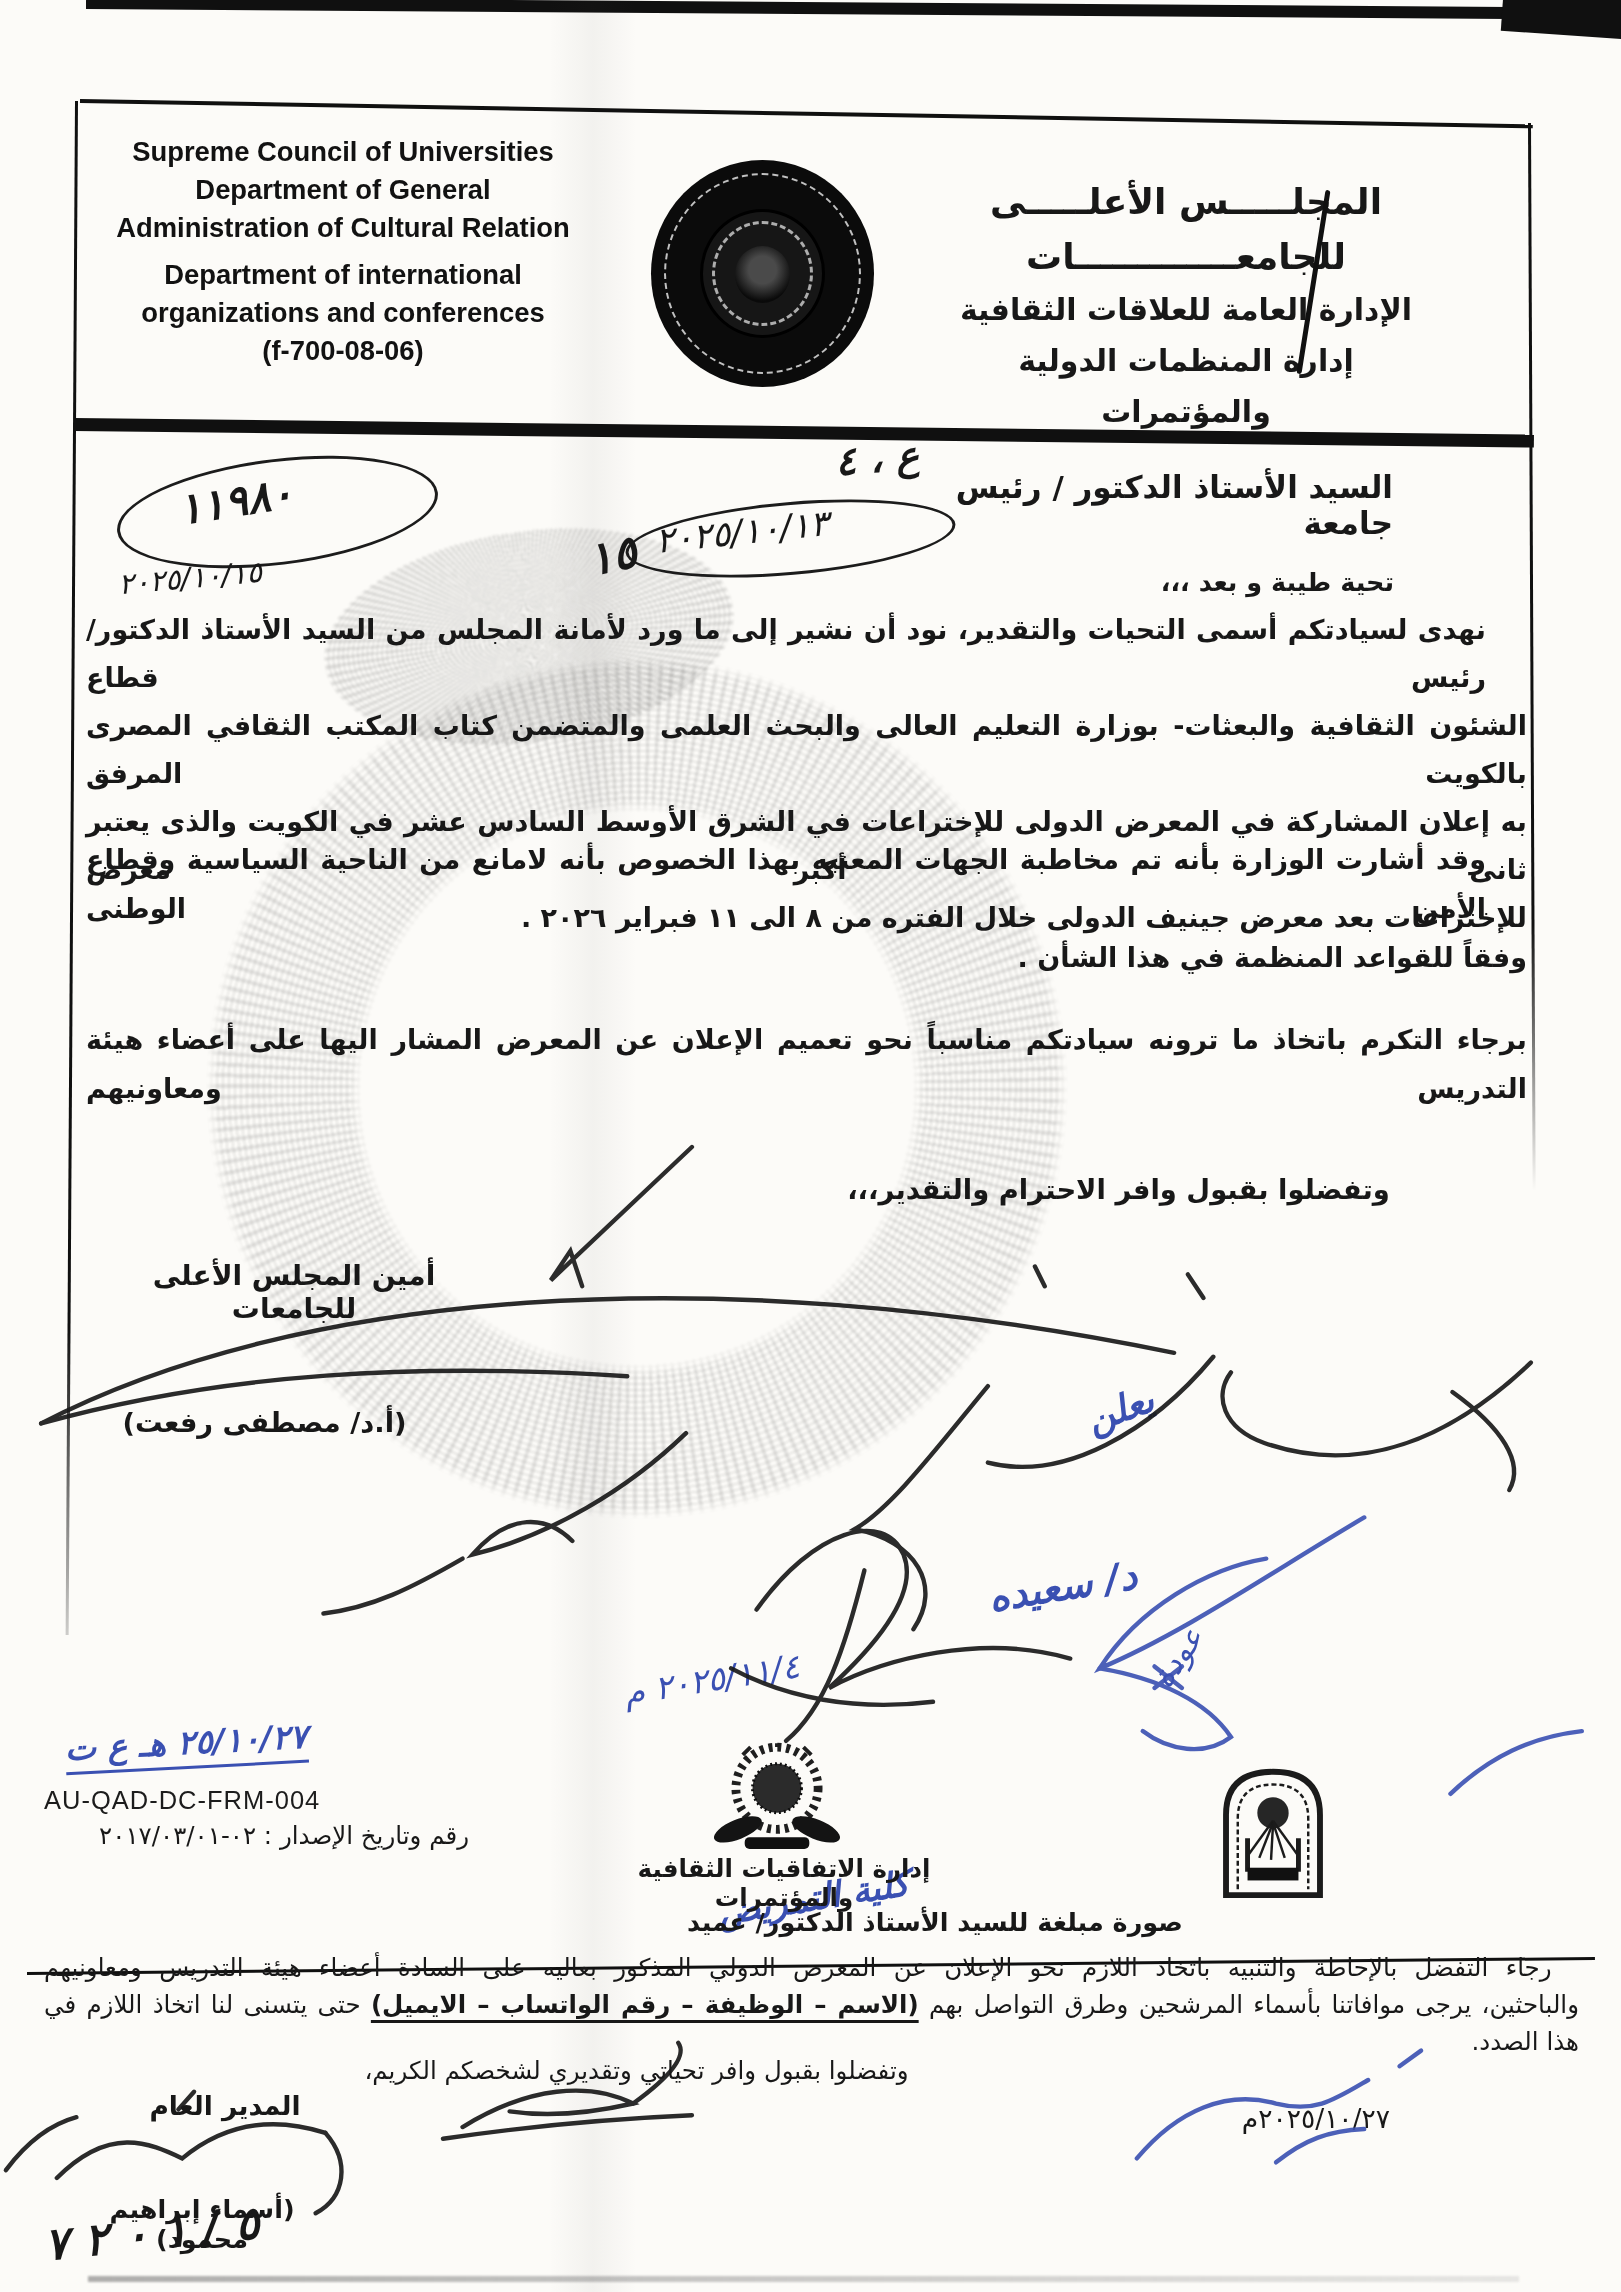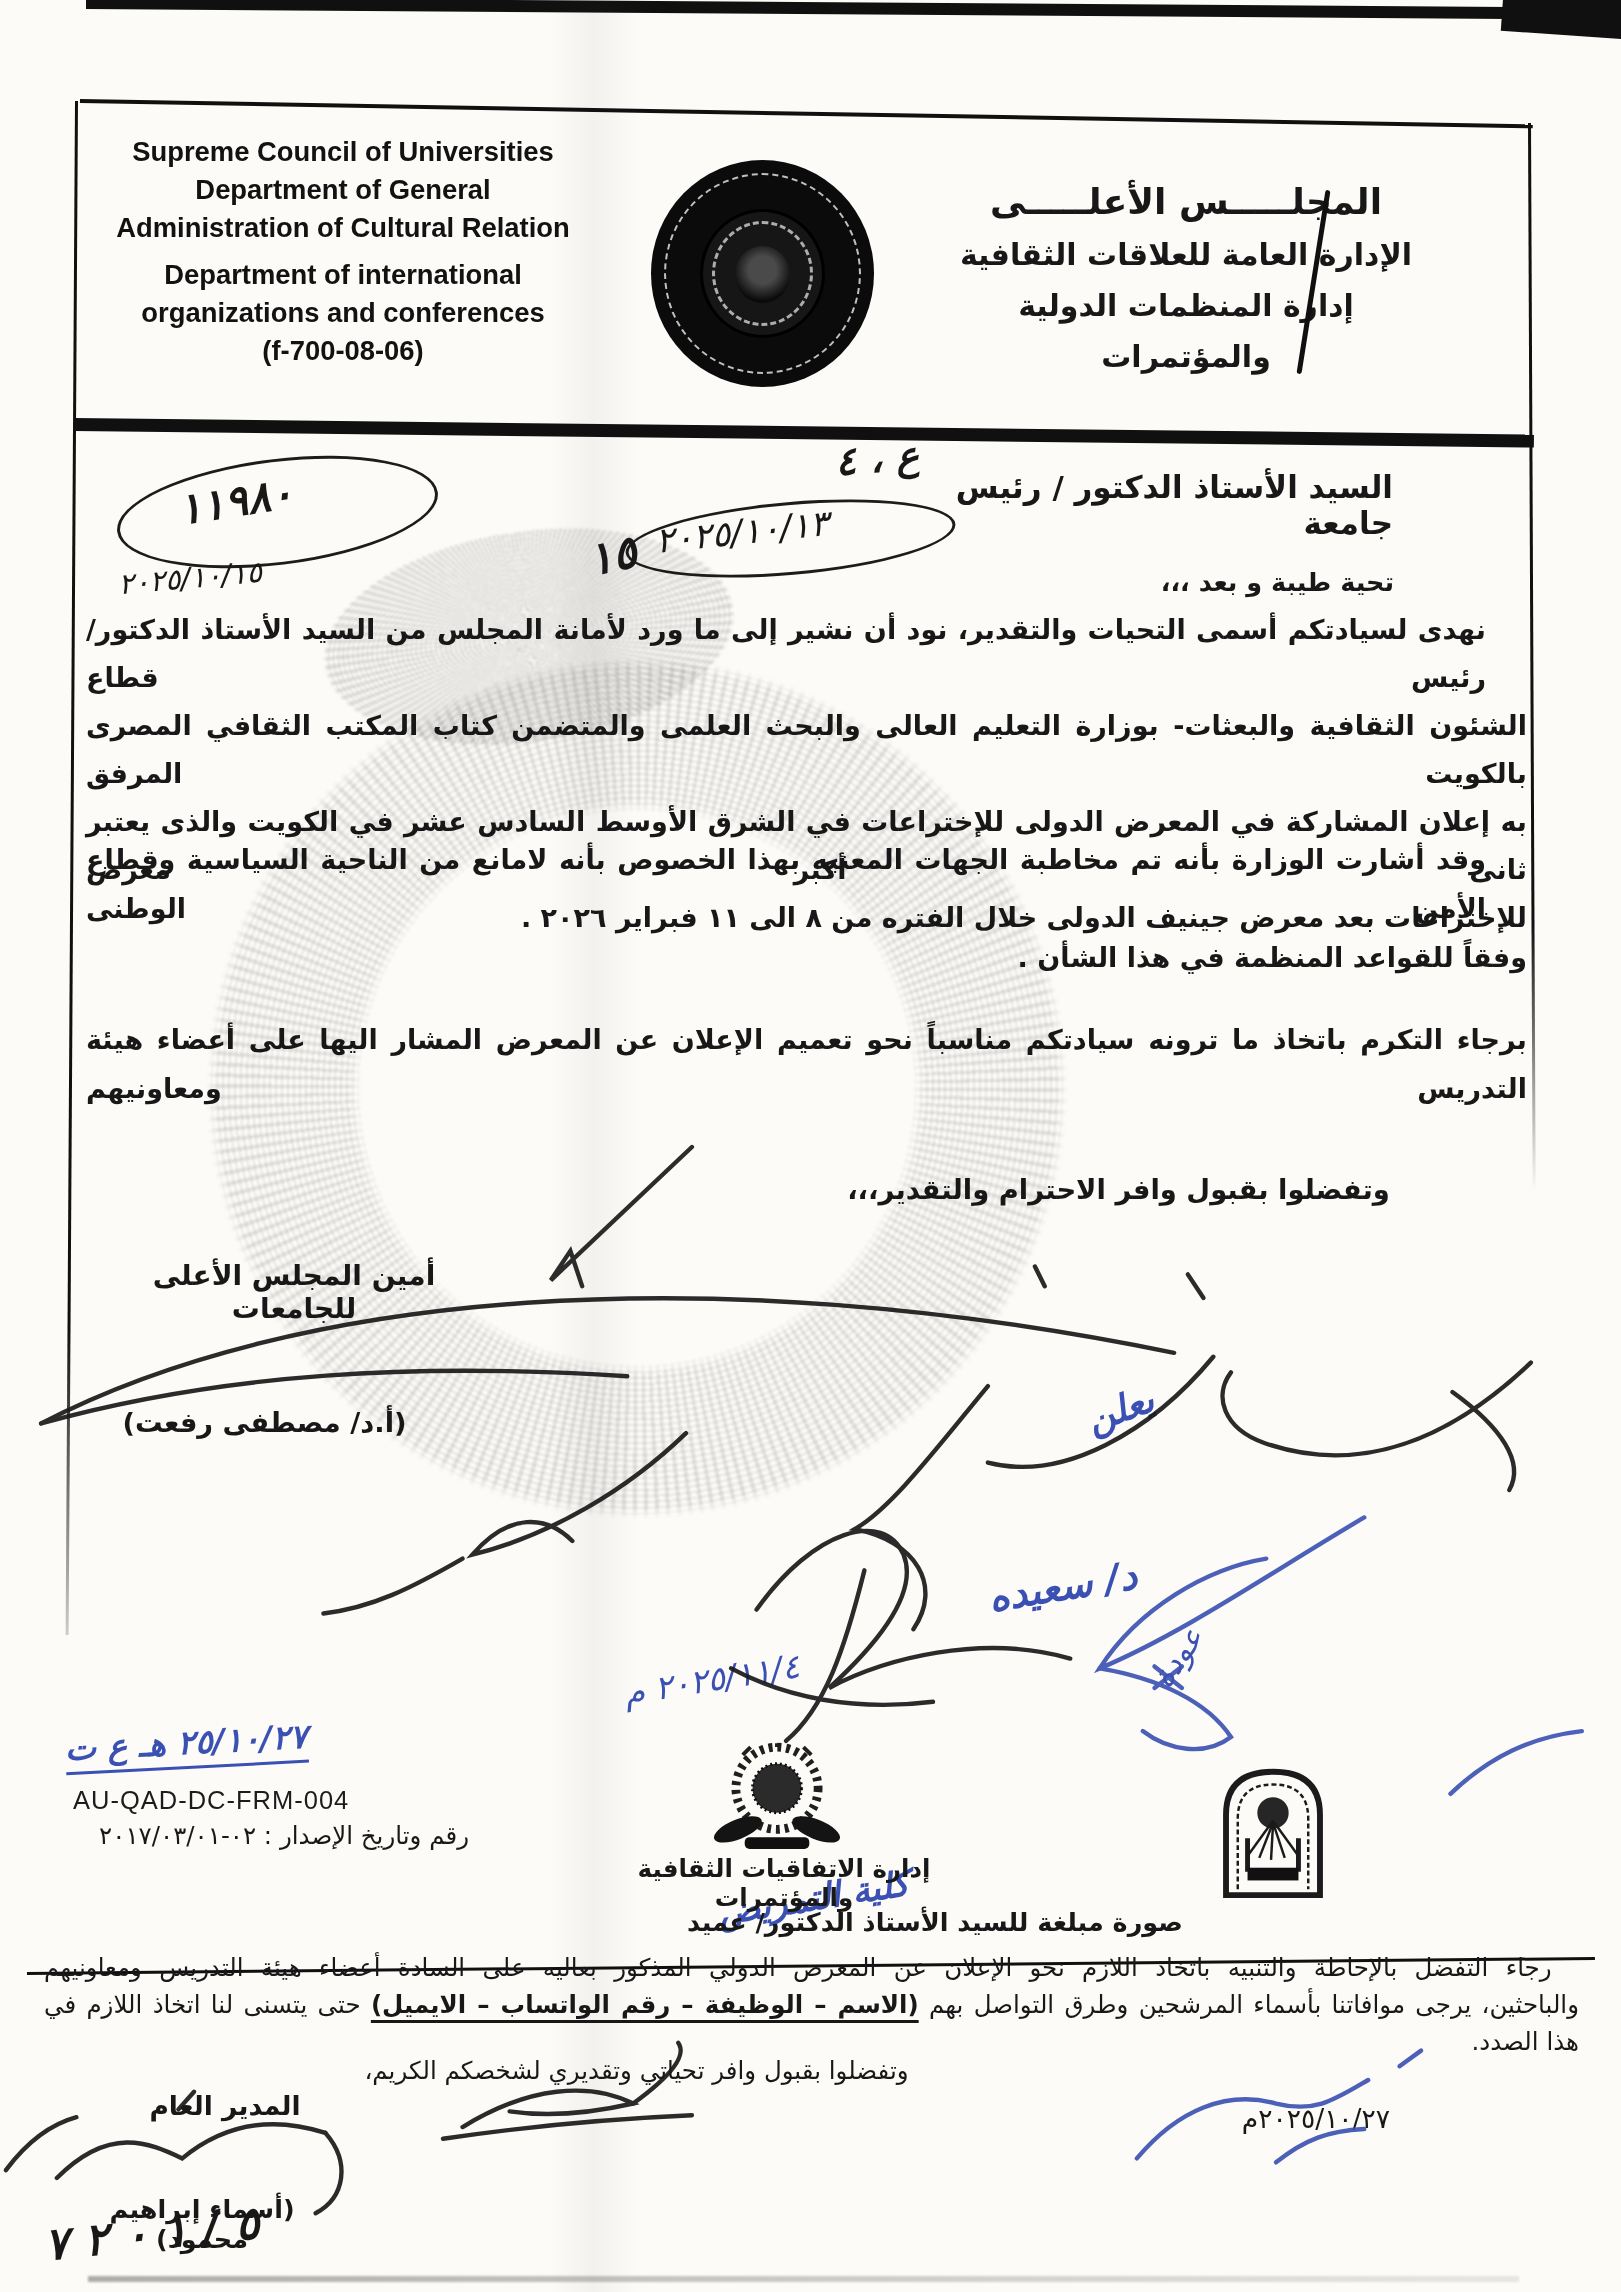--- a/index.html
+++ b/index.html
@@ -72,20 +72,21 @@
 
 <div class="abs" style="left:651px;top:160px;width:223px;height:227px;border-radius:50%;background:#0b0b0b;">
   <div class="abs" style="left:12.7px;top:12.7px;right:12.7px;bottom:12.7px;border:2.9px dashed rgba(255,255,255,.75);border-radius:50%;"></div>
   <div class="abs" style="left:49px;top:49px;right:49px;bottom:49px;border-radius:50%;background:#161616;border:3.9px solid #000;"></div>
   <div class="abs" style="left:61px;top:61px;right:61px;bottom:61px;border:3.9px dashed rgba(255,255,255,.65);border-radius:50%;"></div>
   <div class="abs" style="left:84px;top:86px;right:84px;bottom:84px;border-radius:50%;background:radial-gradient(circle at 50% 42%,#4a4a4a 0 32%,#0a0a0a 72%);"></div>
 </div>
 
 <div class="abs ar" style="left:931px;top:174px;width:510px;text-align:center;">
   <div class="b" style="font-size:36px;line-height:55px;">المجلـــــس الأعلـــــى</div>
+  <div class="b" style="font-size:36px;line-height:55px;">للجامعـــــــــــــات</div>
   <div class="b" style="font-size:30px;line-height:51px;">الإدارة العامة للعلاقات الثقافية</div>
   <div class="b" style="font-size:30px;line-height:51px;">إدارة المنظمات الدولية والمؤتمرات</div>
 </div>
 <div class="abs scanline" style="left:1311px;top:189px;width:4.9px;height:186px;transform:rotate(9deg);border-radius:2.9px;"></div>
 
 <div class="abs ellipse-stroke" style="left:116px;top:459px;width:323px;height:106px;transform:rotate(-7deg);"></div>
 <div class="abs hand b" style="left:178px;top:476px;font-size:43px;transform:rotate(-9deg);">١١٩٨٠</div>
 <div class="abs hand ar" style="left:118px;top:561px;font-size:29px;transform:rotate(-5deg);">٢٠٢٥/١٠/١٥</div>
 <div class="abs hand b" style="left:835px;top:436px;font-size:39px;transform:rotate(-5deg);direction:rtl;">ع ، ٤</div>
 <div class="abs ellipse-stroke" style="left:625px;top:502px;width:331px;height:73px;transform:rotate(-5deg);border-width:3.9px;"></div>
@@ -119,21 +120,21 @@
 <div class="abs blob" style="left:323px;top:531px;width:412px;height:211px;transform:rotate(-8deg);"></div>
 
 <div class="abs hand blue b" style="left:1086px;top:1388px;font-size:37px;transform:rotate(-20deg);">يعلن</div>
 <div class="abs hand blue b ar" style="left:988px;top:1564px;font-size:39px;transform:rotate(-9deg);">د/ سعيده</div>
 <div class="abs hand blue" style="left:1145px;top:1639px;font-size:31px;transform:rotate(-55deg);direction:rtl;">عودة</div>
 <div class="abs hand blue ar" style="left:623px;top:1660px;font-size:33px;transform:rotate(-9deg);">٢٠٢٥/١١/٤ م</div>
 <div class="abs hand blue b ar" style="left:65px;top:1723px;font-size:33px;transform:rotate(-3deg);border-bottom:3.9px solid var(--ink-blue);padding-bottom:3.9px;">٢٥/١٠/٢٧ هـ ع ت</div>
 <div class="abs hand blue b ar" style="left:717px;top:1878px;font-size:35px;transform:rotate(-9deg);">كلية التمريض</div>
 <div class="abs hand b" style="left:44px;top:2207px;font-size:45px;transform:rotate(-6deg);letter-spacing:9.8px;">٥ / ١ ٠ ٢ ٧</div>
 
-<div class="abs" style="left:73px;top:1786px;font-family:'Liberation Sans',sans-serif;font-size:25.5px;color:#1c1c1c;letter-spacing:1px;">AU-QAD-DC-FRM-004</div>
+<div class="abs" style="left:44px;top:1786px;font-family:'Liberation Sans',sans-serif;font-size:25.5px;color:#1c1c1c;letter-spacing:1px;">AU-QAD-DC-FRM-004</div>
 <div class="abs ar" style="left:57px;top:1821px;width:412px;text-align:right;font-size:24.5px;">رقم وتاريخ الإصدار : ٠٢-٢٠١٧/٠٣/٠١</div>
 
 <svg class="abs" style="left:684px;top:1741px;" width="186" height="116" viewBox="0 0 190 118">
   <circle cx="95" cy="48" r="42" fill="none" stroke="#1f1f1f" stroke-width="9" stroke-dasharray="4 5"></circle>
   <circle cx="95" cy="48" r="25" fill="#2b2b2b"></circle>
   <circle cx="95" cy="48" r="25" fill="none" stroke="#0d0d0d" stroke-width="3" stroke-dasharray="2 3"></circle>
   <ellipse cx="55" cy="90" rx="26" ry="10" transform="rotate(-22 55 90)" fill="#141414"></ellipse>
   <ellipse cx="135" cy="90" rx="26" ry="10" transform="rotate(22 135 90)" fill="#141414"></ellipse>
   <rect x="62" y="98" width="66" height="12" rx="5" fill="#101010"></rect>
   <path d="M60,14 l8,-8 M95,6 l0,-4 M130,14 l-8,-8" stroke="#1f1f1f" stroke-width="4" fill="none"></path>

